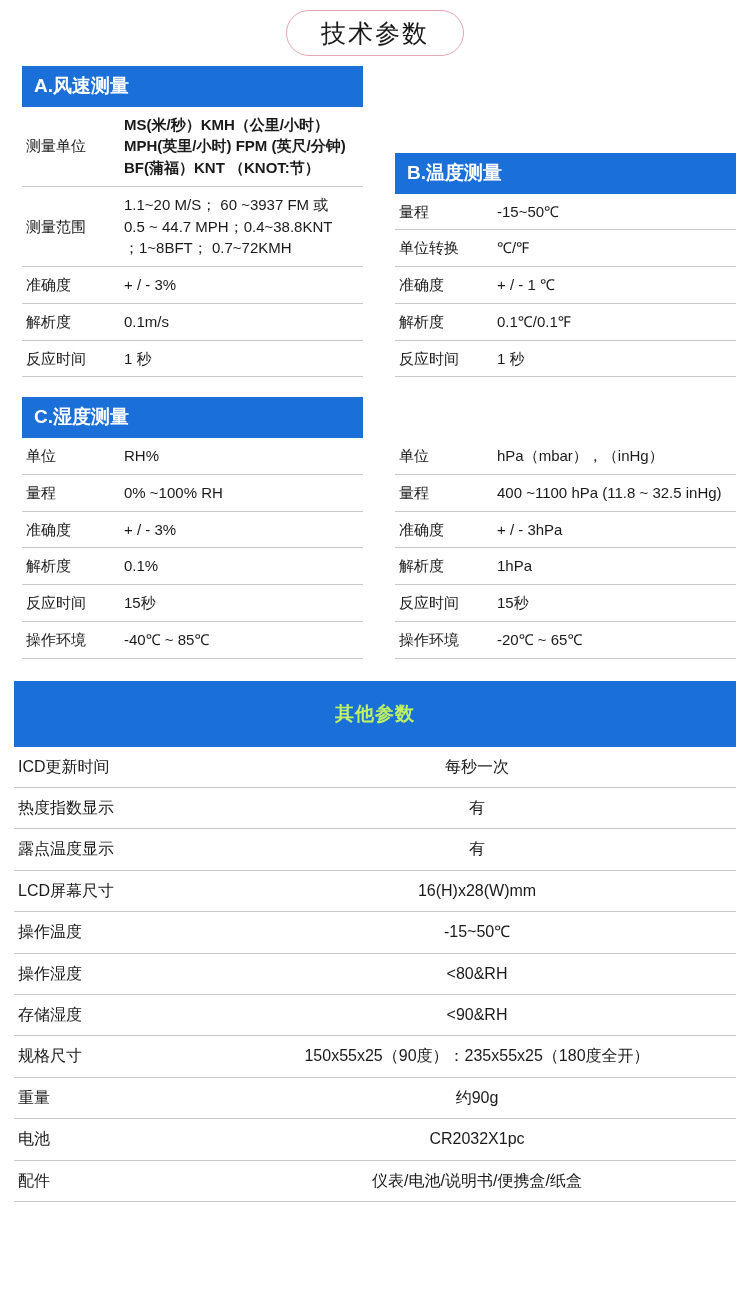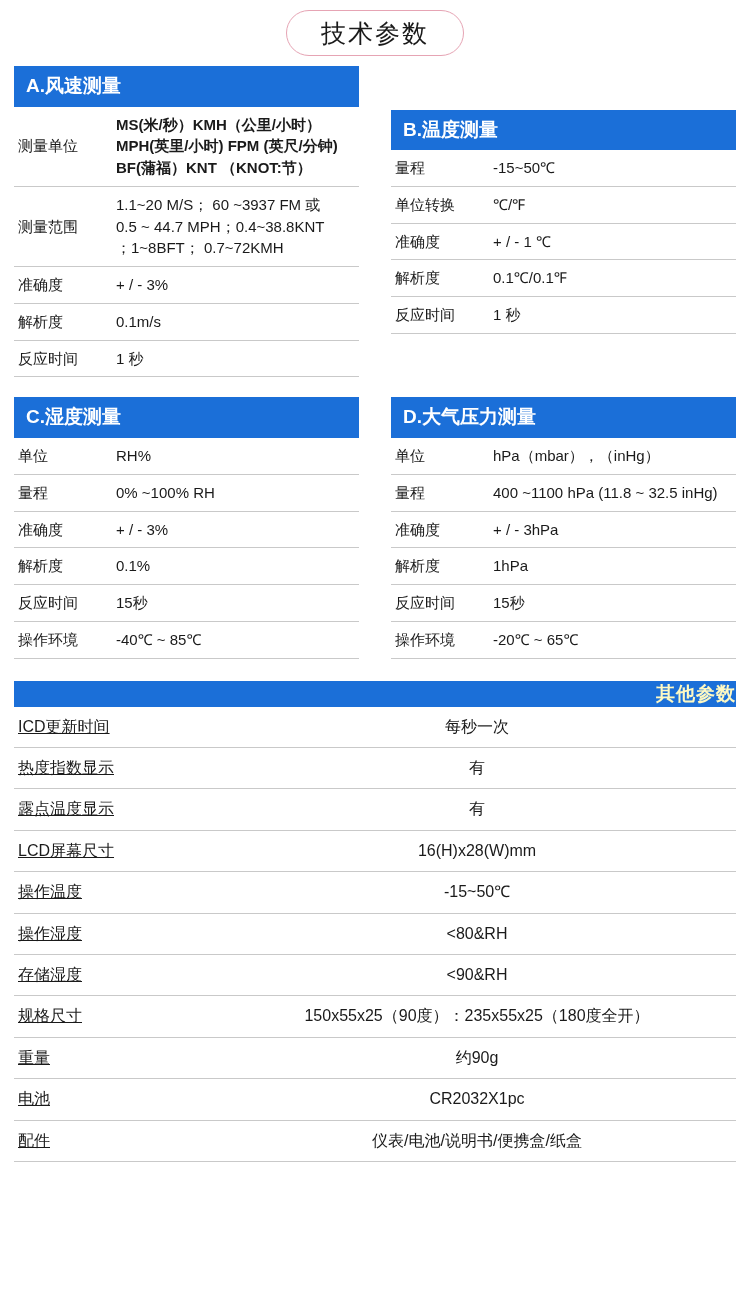--- a/index.html
+++ b/index.html
@@ -36,21 +36,22 @@
     font-size: 25px;
     color: #1a1a1a;
     letter-spacing: 2px;
     line-height: 1.2;
   }
 
   
   .cols {
     display: flex;
     gap: 32px;
-    align-items: center;
+    align-items: flex-end;
+    margin-left: 8px;
   }
   .col {
     flex: 1 1 0;
     min-width: 0;
   }
   .block-head {
     background: #1b6fd8;
     color: #ffffff;
     font-size: 19px;
     font-weight: bold;
@@ -84,45 +85,44 @@
   .blocks-second {
     margin-top: 20px;
   }
 
   
   .other {
     margin-top: 22px;
   }
   .other-head {
     background: #1b6fd8;
-    color: #fef9c3;
-    text-align: right;
+    color: #bef264;
+    text-align: center;
     font-size: 19px;
     font-weight: bold;
-    padding: 0 0;
+    padding: 20px 0;
     letter-spacing: 1px;
   }
   .other-table {
     width: 100%;
     border-collapse: collapse;
     table-layout: fixed;
   }
   .other-table tr {
     border-bottom: 1px solid #c9c9c9;
   }
   .other-table td {
     font-size: 16px;
     padding: 9px 2px;
     line-height: 1.4;
   }
   .other-table td.k {
     width: 200px;
     padding-left: 4px;
     white-space: nowrap;
-    text-decoration: underline;
   }
   .other-table td.v {
     text-align: center;
     padding-left: 0;
   }
   .nowrapv { white-space: nowrap; }
   .small-v { font-size: 15px; }
 </style>
 </head>
 <body>
@@ -222,21 +222,20 @@
         </tr>
         <tr>
           <td class="k">操作环境</td>
           <td class="v">-40℃ ~ 85℃</td>
         </tr>
       </tbody>
         </table>
     </div>
 
     <div class="col">
-      <div class="block-head">D.大气压力测量</div>
       <table class="rowtable">
         <tbody>
             <tr>
           <td class="k">单位</td>
           <td class="v">hPa（mbar），（inHg）</td>
         </tr>
         <tr>
           <td class="k">量程</td>
           <td class="v small-v nowrapv">400 ~1100 hPa (11.8 ~ 32.5 inHg)</td>
         </tr>

